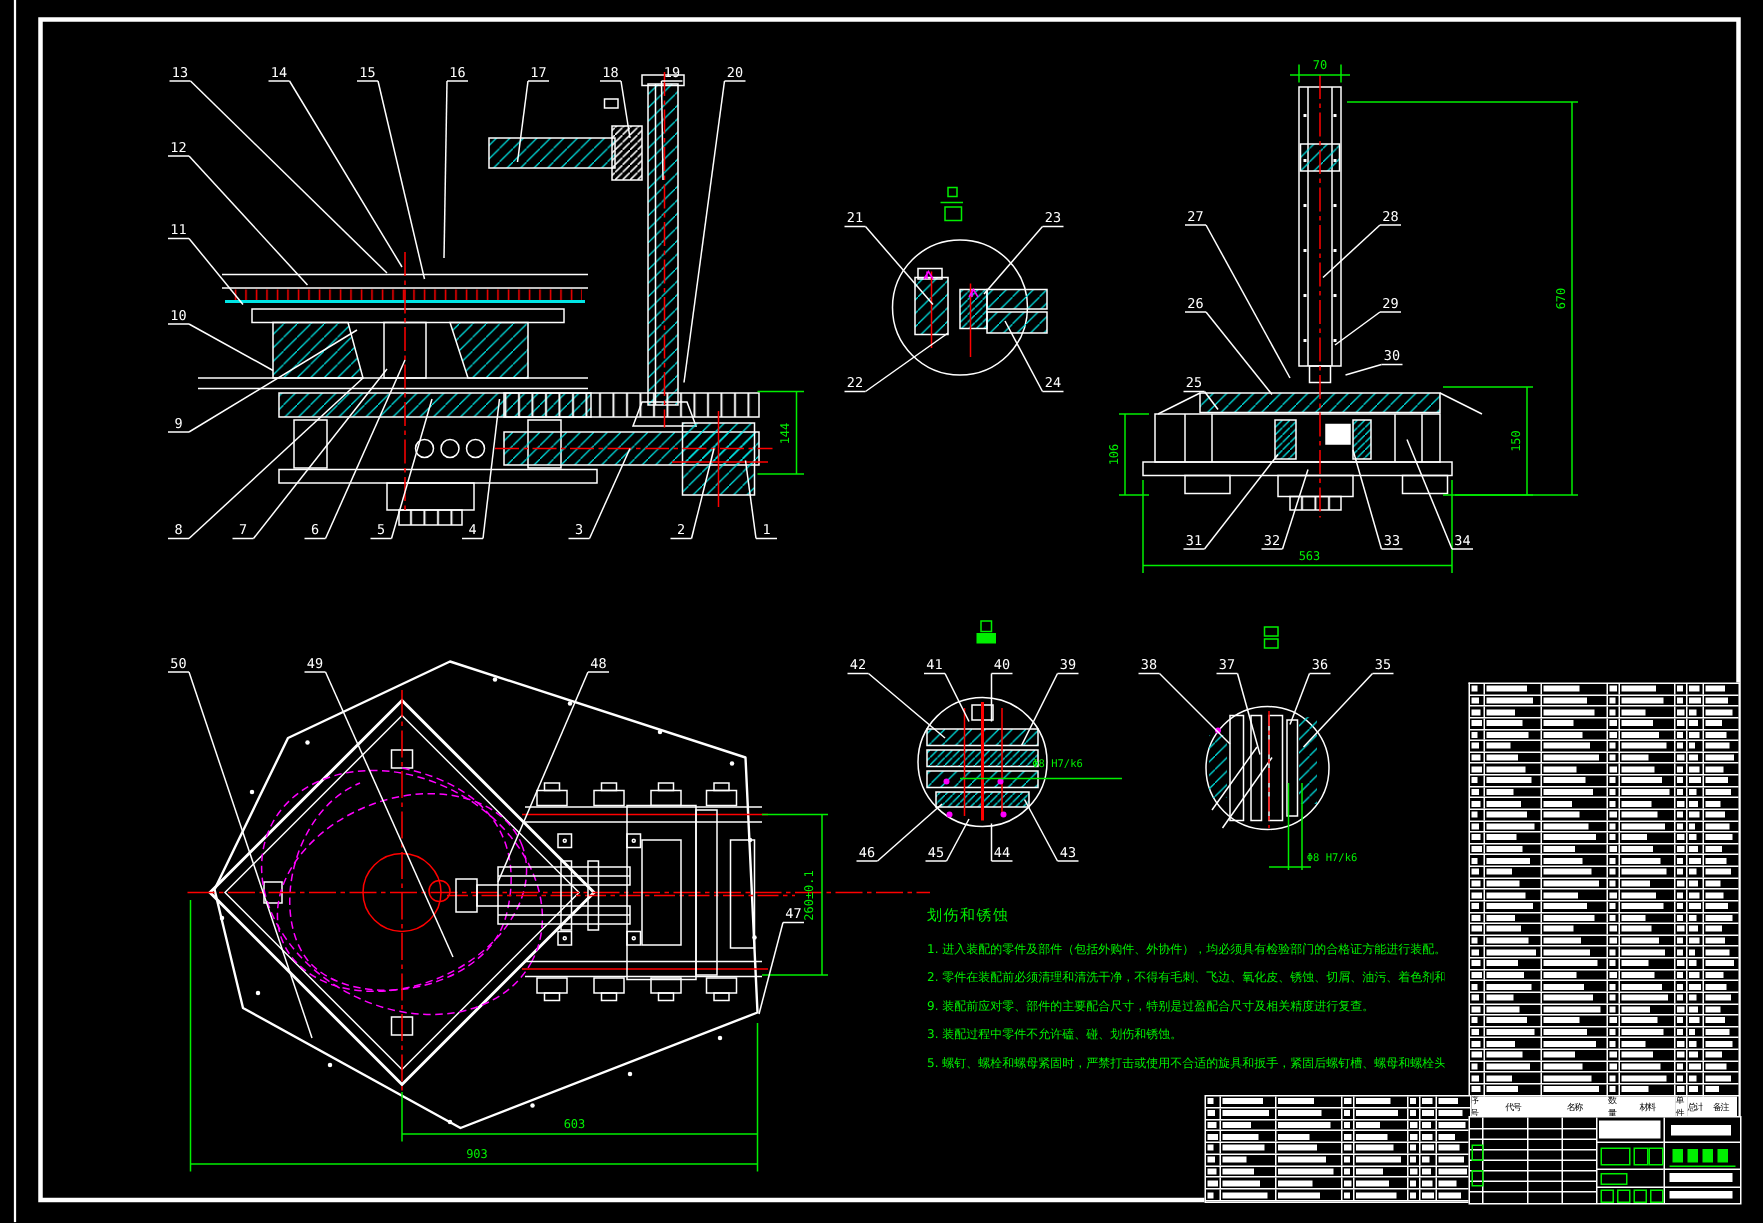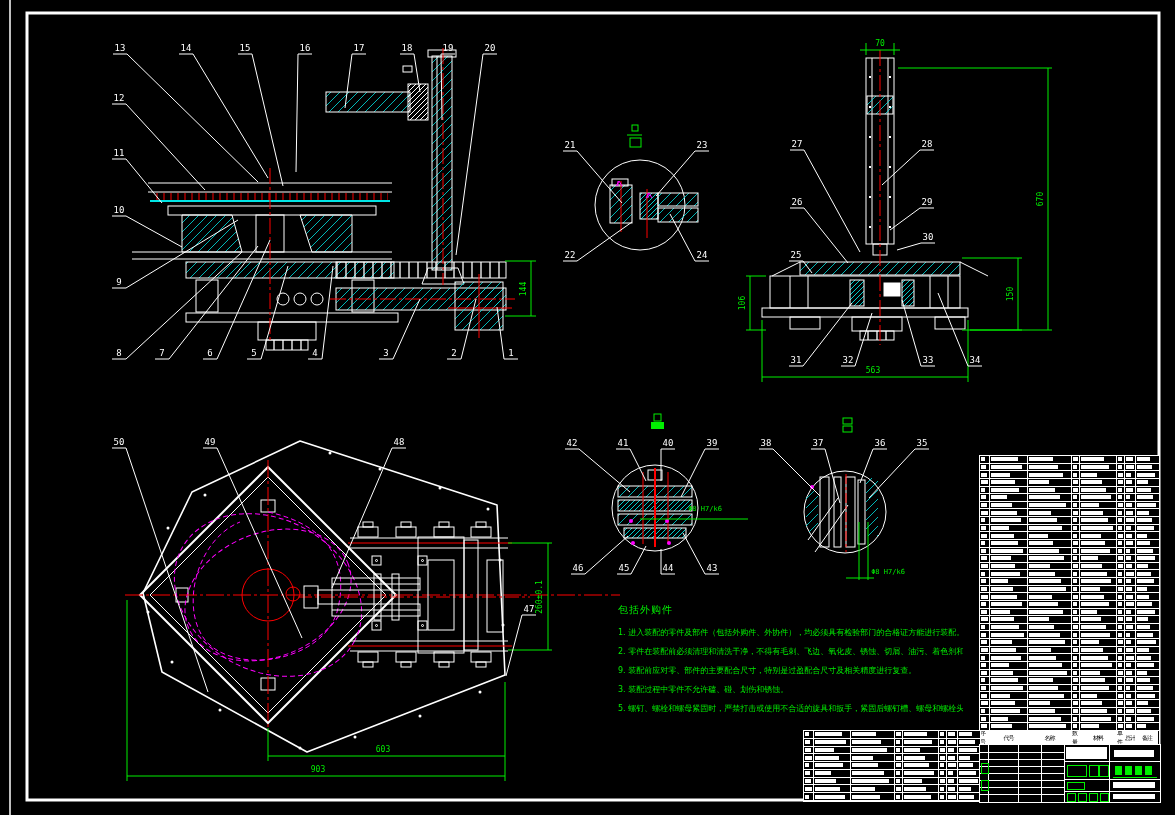--- a/index.html
+++ b/index.html
@@ -595,21 +595,21 @@
         <text x="873" y="373" fill="#00ef00" font-size="8" text-anchor="middle" font-family="&quot;DejaVu Sans Mono&quot;,monospace" transform="">563</text>
         <text x="383" y="752" fill="#00ef00" font-size="8" text-anchor="middle" font-family="&quot;DejaVu Sans Mono&quot;,monospace" transform="">603</text>
         <text x="318" y="772" fill="#00ef00" font-size="8" text-anchor="middle" font-family="&quot;DejaVu Sans Mono&quot;,monospace" transform="">903</text>
         <text x="542" y="597" fill="#00ef00" font-size="8" text-anchor="middle" font-family="&quot;DejaVu Sans Mono&quot;,monospace" transform="rotate(-90 542 597)">260±0.1</text>
         <text x="705" y="511" fill="#00ef00" font-size="7" text-anchor="middle" font-family="&quot;DejaVu Sans Mono&quot;,monospace" transform="">Φ8 H7/k6</text>
         <text x="888" y="574" fill="#00ef00" font-size="7" text-anchor="middle" font-family="&quot;DejaVu Sans Mono&quot;,monospace" transform="">Φ8 H7/k6</text>
       </g>
 </svg>
 
 <div id="notes" class="hud">
-  <div class="t">包括外购件</div>
+  <div class="t">划伤和锈蚀</div>
   <div class="l">1. 进入装配的零件及部件（包括外购件、外协件），均必须具有检验部门的合格证方能进行装配。</div>
   <div class="l">2. 零件在装配前必须清理和清洗干净，不得有毛刺、飞边、氧化皮、锈蚀、切屑、油污、着色剂和灰尘等。</div>
   <div class="l">9. 装配前应对零、部件的主要配合尺寸，特别是过盈配合尺寸及相关精度进行复查。</div>
   <div class="l">3. 装配过程中零件不允许磕、碰、划伤和锈蚀。</div>
   <div class="l">5. 螺钉、螺栓和螺母紧固时，严禁打击或使用不合适的旋具和扳手，紧固后螺钉槽、螺母和螺栓头部不得损坏。</div>
 </div>
 
 <div id="bom-main" class="tbl">
       <div class="bomrow" style="height: 6.63889px;">
         <div class="bomcell" style="width: 9px;">

